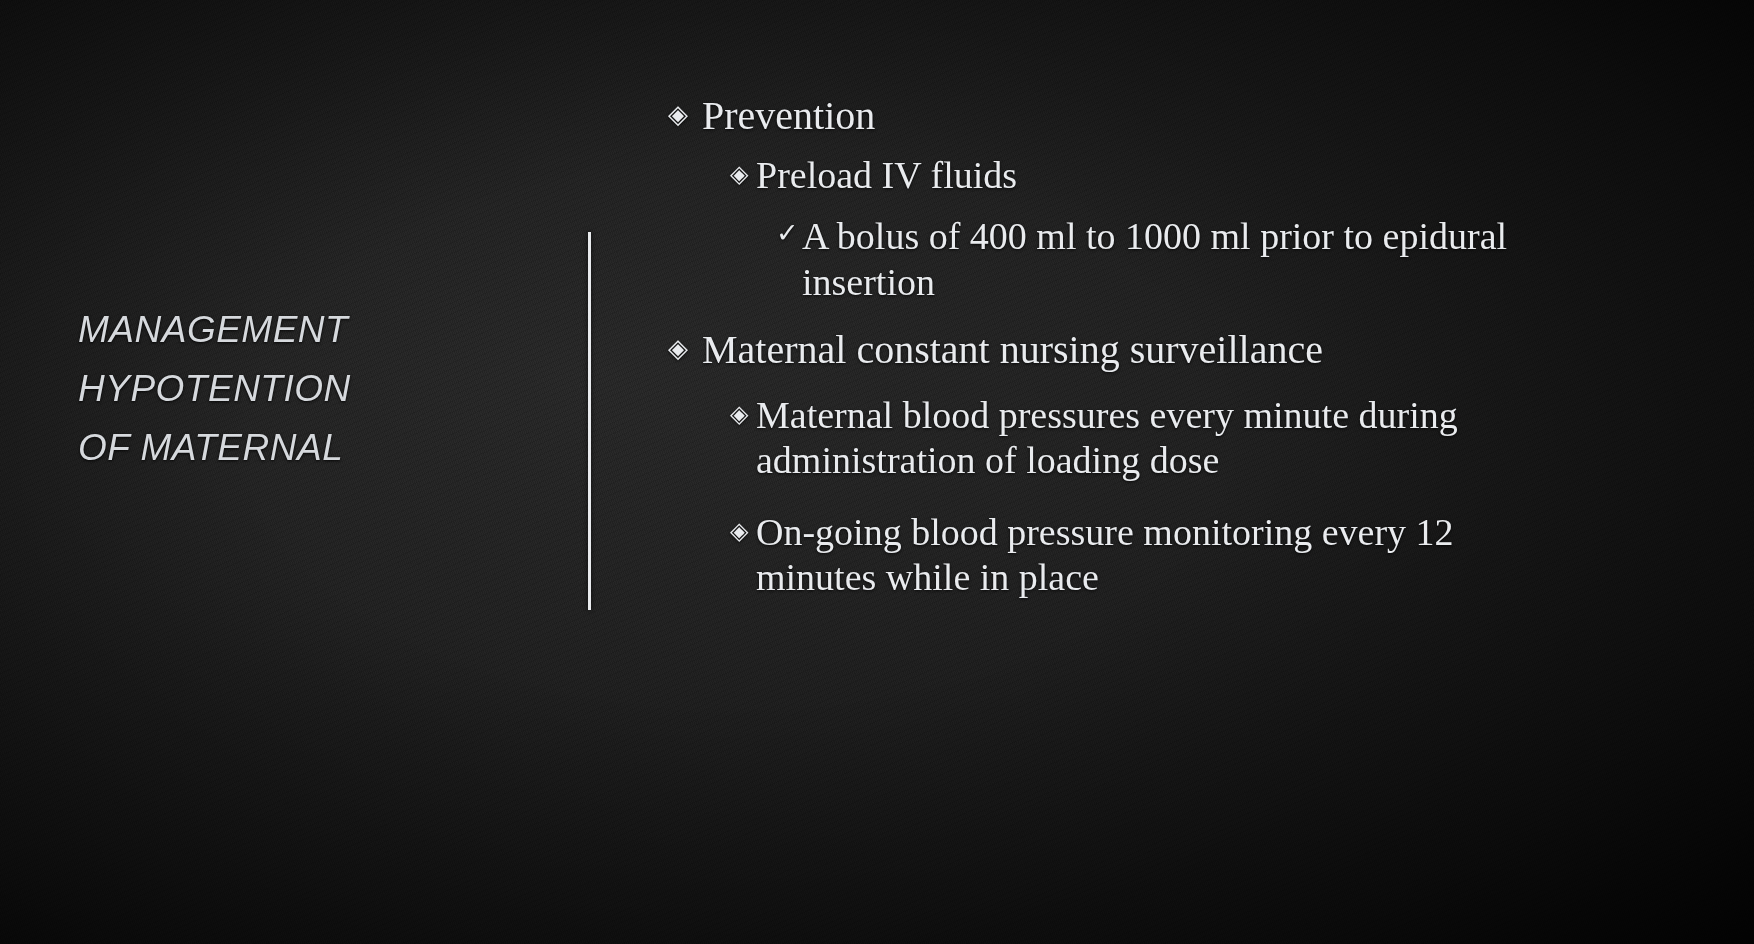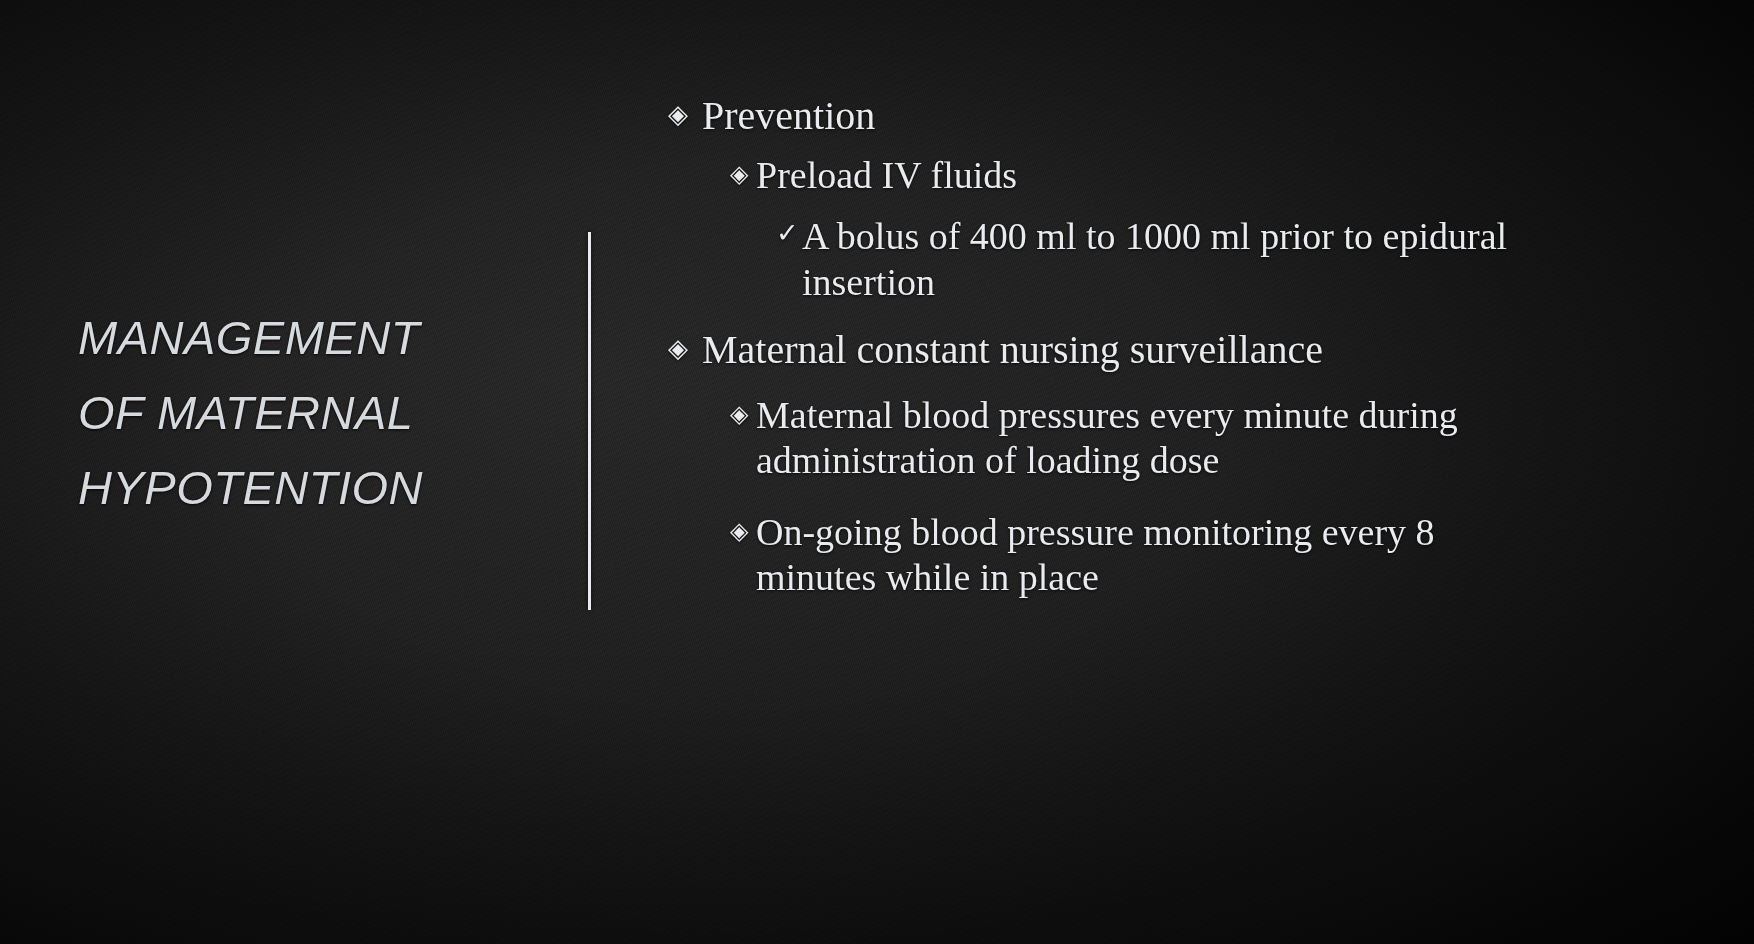--- a/index.html
+++ b/index.html
@@ -41,21 +41,21 @@
   }
 
   
   #title-block {
     position: absolute;
     left: 78px;
     top: 300px;
     width: 470px;
   }
   .title-line {
-    font-size: 47px;
+    font-size: 37px;
     font-style: italic;
     font-weight: 400;
     letter-spacing: .5px;
     line-height: 1.60;
     color: #d6d9dd;
     white-space: nowrap;
     text-shadow: 0 1px 3px rgba(0,0,0,.85);
   }
 
   
@@ -110,22 +110,22 @@
 </head>
 <body>
 
 <div id="slide">
 
   <div id="grain"></div>
   <div id="vignette"></div>
 
   <div id="title-block">
     <div class="title-line">MANAGEMENT</div>
+    <div class="title-line">HYPOTENTION</div>
     <div class="title-line">OF MATERNAL</div>
-    <div class="title-line">HYPOTENTION</div>
   </div>
 
   <div id="divider"></div>
 
   <div id="body-block">
 
     <div class="bullet-row lvl1">
       <span class="bullet-mark">◈</span>
       <span class="bullet-text">Prevention</span>
     </div>
@@ -155,17 +155,17 @@
 
     <div class="bullet-row lvl2">
       <span class="bullet-mark">◈</span>
       <span class="bullet-text">Maternal blood pressures every minute during administration of loading dose</span>
     </div>
 
     <div class="sp-lg"></div>
 
     <div class="bullet-row lvl2">
       <span class="bullet-mark">◈</span>
-      <span class="bullet-text">On-going blood pressure monitoring every 8 minutes while in place</span>
+      <span class="bullet-text">On-going blood pressure monitoring every 12 minutes while in place</span>
     </div>
 
   </div>
 </div>
 
 </body></html>

